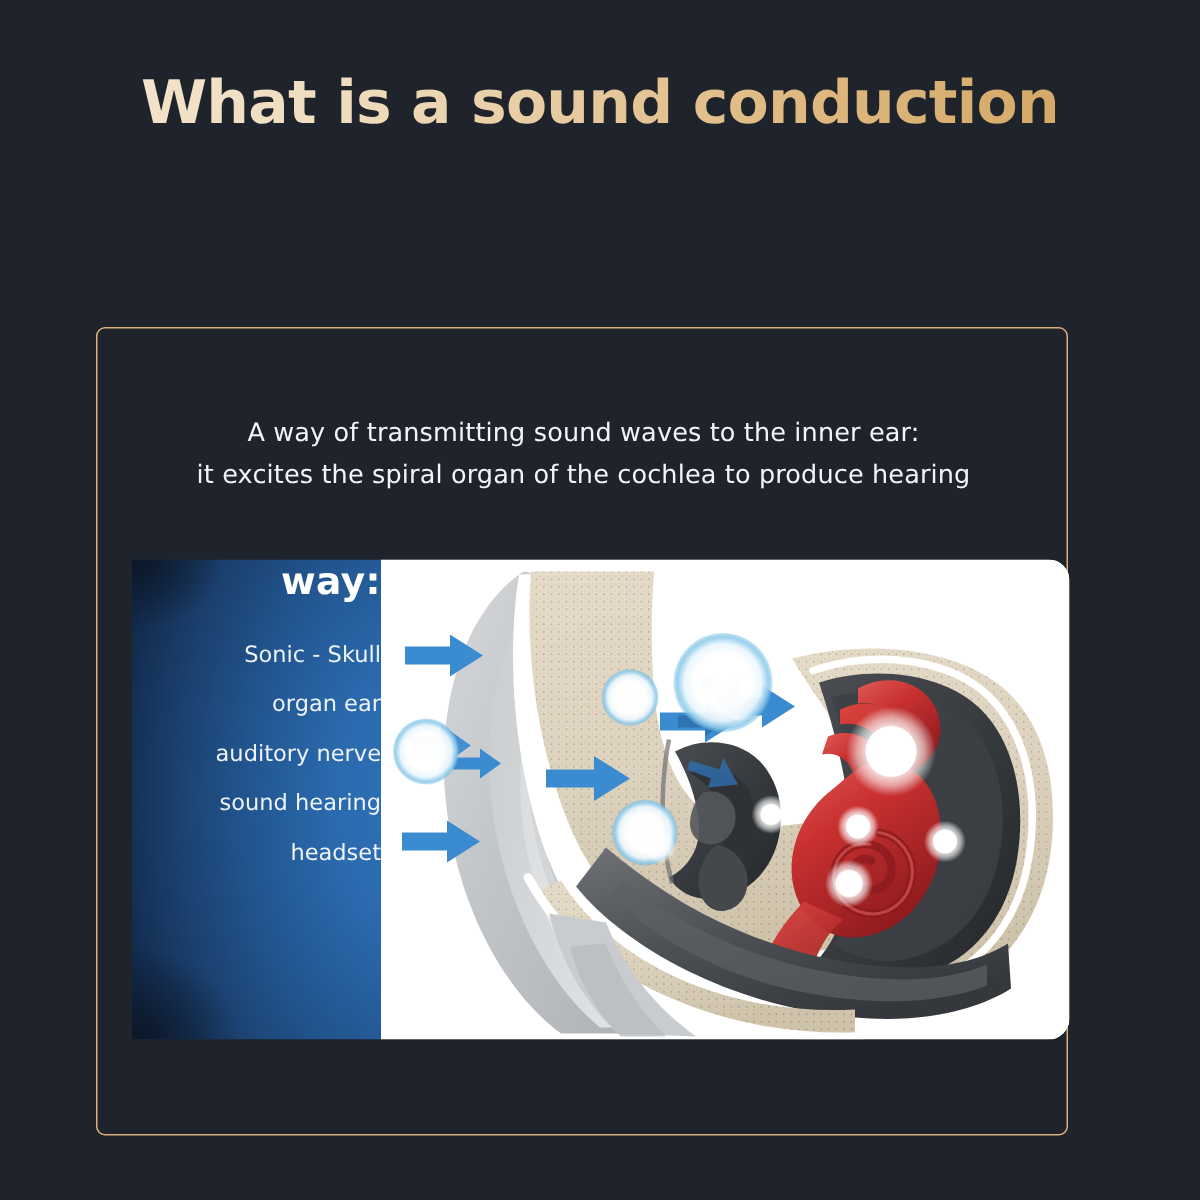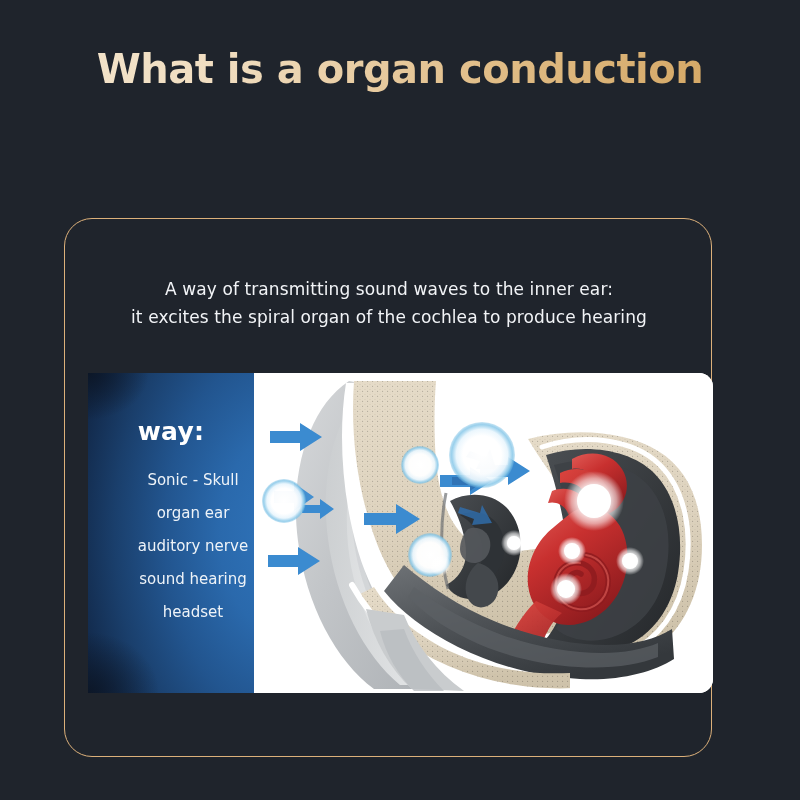--- a/index.html
+++ b/index.html
@@ -38,21 +38,21 @@
   .title-line.l2 { font-size: 40px; }
 
   
   .card {
     position: absolute;
     left: 64px;
     top: 218px;
     width: 648px;
     height: 539px;
     border: 1.5px solid #d7a straight;
-    border-radius: 28px;
+    border-radius: 6px;
     box-sizing: border-box;
   }
   .card {
     border: 1.5px solid #dcb07a;
     background: transparent;
   }
 
   .subtitle {
     position: absolute;
     left: 0;
@@ -91,22 +91,21 @@
   .way-panel .corner-dark-tl {
     position: absolute; left: 0; top: 0; width: 60px; height: 46px;
     background: radial-gradient(ellipse at 0% 0%, rgba(12,22,38,0.95) 0%, rgba(12,22,38,0.0) 72%);
   }
   .way-panel .corner-dark-bl {
     position: absolute; left: 0; bottom: 0; width: 70px; height: 60px;
     background: radial-gradient(ellipse at 0% 100%, rgba(12,22,38,0.95) 0%, rgba(12,22,38,0.0) 72%);
   }
   .way-inner {
     position: relative;
-    padding-top: 44px;
-    text-align: center;
+    text-align: right;
     color: #ffffff;
   }
   .way-title {
     font-size: 25px;
     font-weight: bold;
     letter-spacing: 0.3px;
     margin-bottom: 18px;
     color: #ffffff;
   }
   .way-list { list-style: none; margin: 0; padding: 0; }
@@ -125,21 +124,21 @@
     background: #ffffff;
     position: relative;
     overflow: hidden;
   }
   .ear-svg { display: block; width: 100%; height: 100%; }
 </style>
 </head>
 <body>
 
 <div class="title-block">
-  <div class="title-line l1">What is a organ conduction</div>
+  <div class="title-line l1">What is a sound conduction</div>
 </div>
 
 <div class="card">
 
   <div class="subtitle">
     <div class="sub-l1">A way of transmitting sound waves to the inner ear:</div>
     <div class="sub-l2">it excites the spiral organ of the cochlea to produce hearing</div>
   </div>
 
   <div class="figure">

